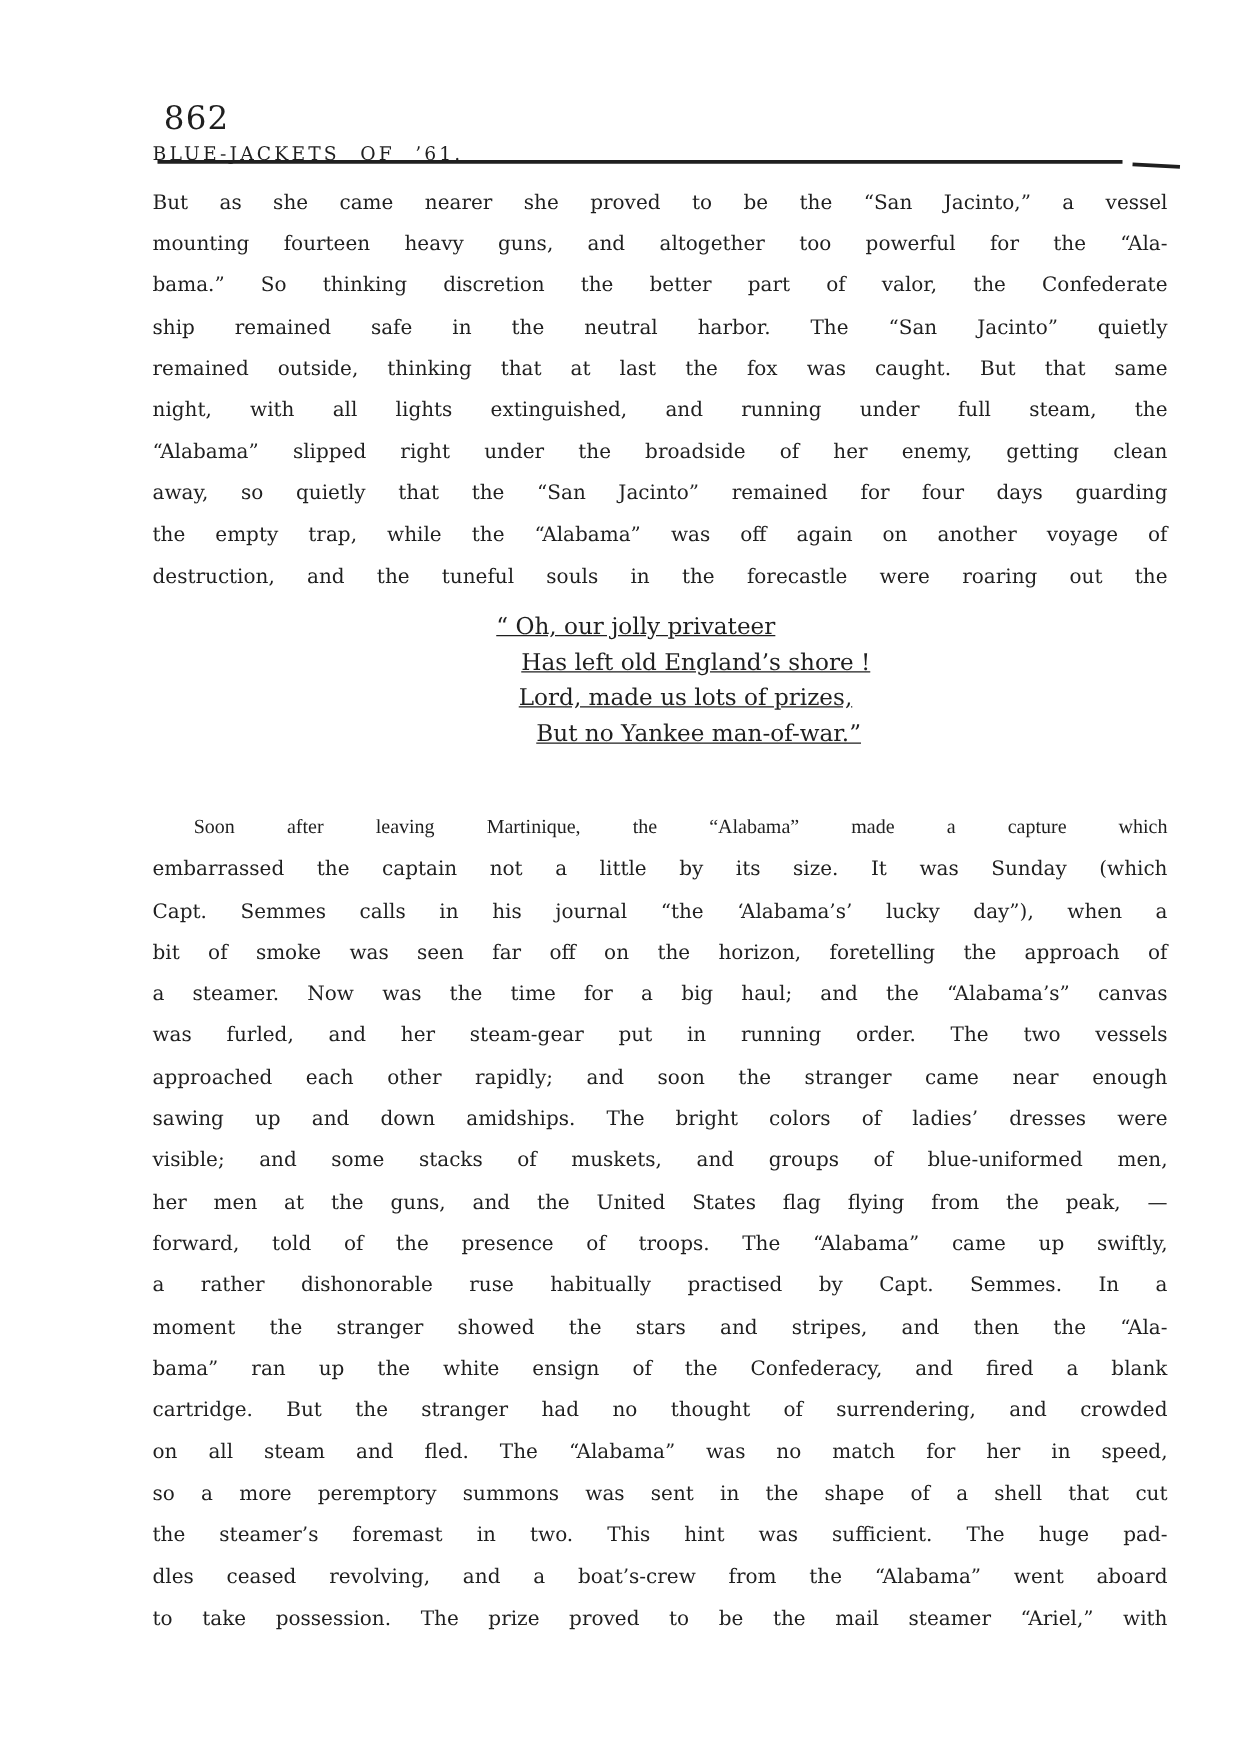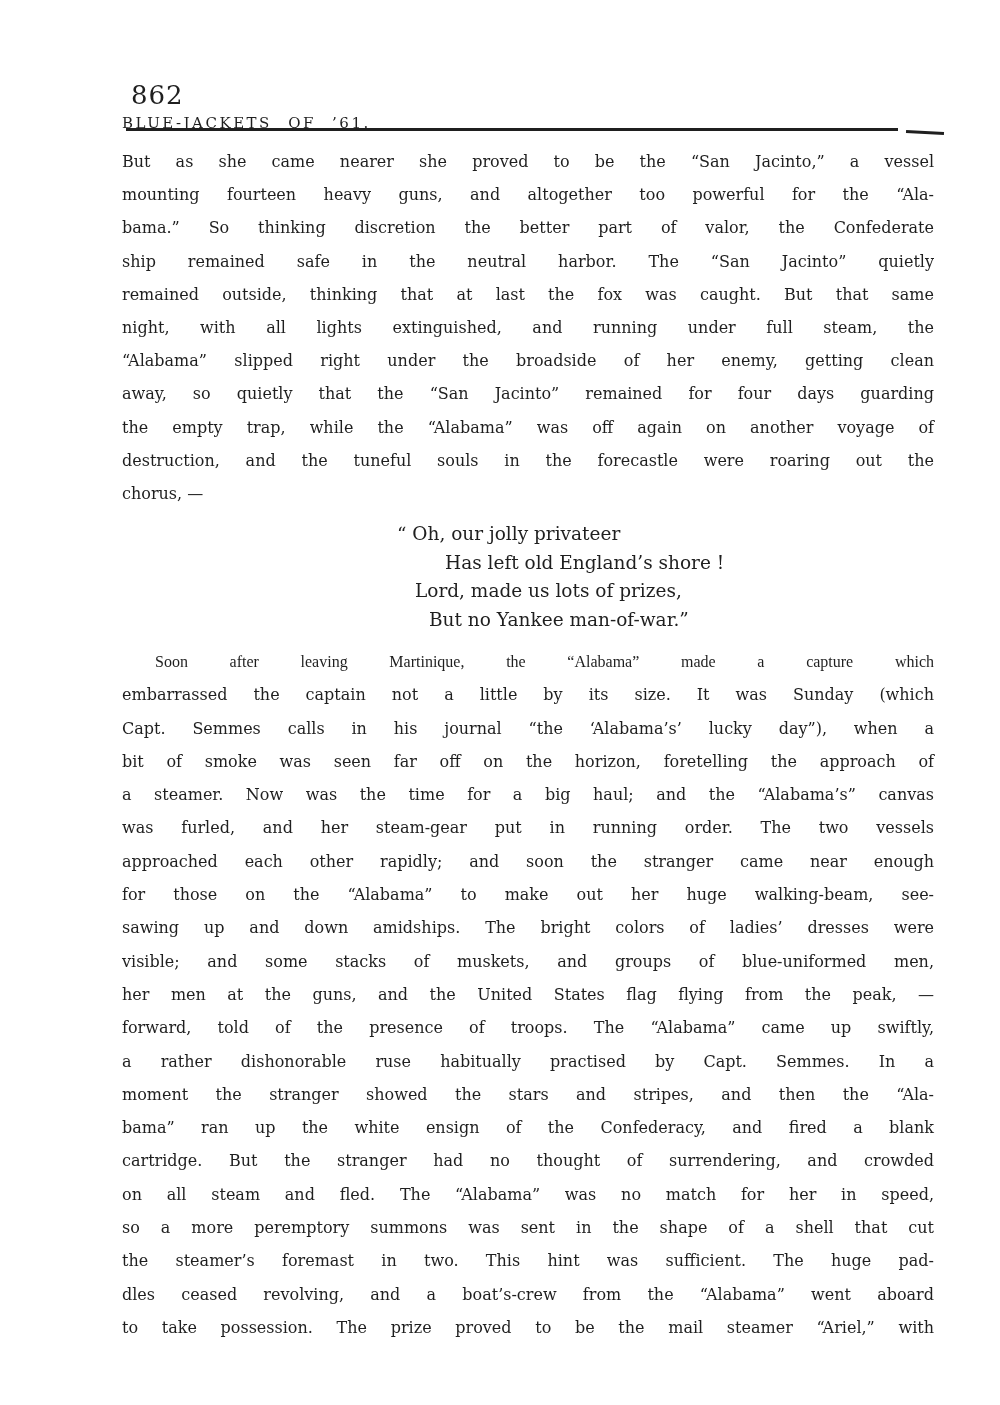--- a/index.html
+++ b/index.html
@@ -60,26 +60,27 @@
     text-align-last: justify;
     text-justify: inter-word;
   }
   .p-last-left .line.last { text-align-last: left; }
   .para1 { top: 145px; line-height: 33.2px; }
   .para2 { top: 645px; }
   .indent-first .line:first-child { text-indent: 33px; font-family: Liberation Serif, serif; }
   .verse {
     position: absolute;
     left: 397px;
-    top: 520px;
+    top: 488px;
     font-size: 18.5px;
     line-height: 28.6px;
     white-space: nowrap;
+    text-decoration: underline;
   }
-  .verse .verse-line:nth-child(2) { margin-left: 48px; }
+  .verse .verse-line:nth-child(2) { margin-left: 20px; }
   .verse .verse-line:nth-child(3) { margin-left: 18px; }
   .verse .verse-line:nth-child(4) { margin-left: 32px; }
 </style>
 </head>
 <body>
 
 <div class="page" style="--ink: #1f1f1f; --paper: #ffffff;">
   <div class="page-number">862</div>
   <div class="running-title">BLUE-JACKETS OF ’61.</div>
   <div class="rule"></div>
@@ -89,39 +90,37 @@
       <div class="line">But as she came nearer she proved to be the “San Jacinto,” a vessel</div>
       <div class="line">mounting fourteen heavy guns, and altogether too powerful for the “Ala-</div>
       <div class="line">bama.” So thinking discretion the better part of valor, the Confederate</div>
       <div class="line">ship remained safe in the neutral harbor. The “San Jacinto” quietly</div>
       <div class="line">remained outside, thinking that at last the fox was caught. But that same</div>
       <div class="line">night, with all lights extinguished, and running under full steam, the</div>
       <div class="line">“Alabama” slipped right under the broadside of her enemy, getting clean</div>
       <div class="line">away, so quietly that the “San Jacinto” remained for four days guarding</div>
       <div class="line">the empty trap, while the “Alabama” was off again on another voyage of</div>
       <div class="line">destruction, and the tuneful souls in the forecastle were roaring out the</div>
-      <div class="line last">chorus, —</div>
     </div>
 
   <div class="verse">
       <div class="verse-line">“ Oh, our jolly privateer</div>
       <div class="verse-line">Has left old England’s shore !</div>
       <div class="verse-line">Lord, made us lots of prizes,</div>
       <div class="verse-line last">But no Yankee man-of-war.”</div>
     </div>
 
   <div class="para para2 indent-first">
       <div class="line">Soon after leaving Martinique, the “Alabama” made a capture which</div>
       <div class="line">embarrassed the captain not a little by its size. It was Sunday (which</div>
       <div class="line">Capt. Semmes calls in his journal “the ‘Alabama’s’ lucky day”), when a</div>
       <div class="line">bit of smoke was seen far off on the horizon, foretelling the approach of</div>
       <div class="line">a steamer. Now was the time for a big haul; and the “Alabama’s” canvas</div>
       <div class="line">was furled, and her steam-gear put in running order. The two vessels</div>
       <div class="line">approached each other rapidly; and soon the stranger came near enough</div>
-      <div class="line">for those on the “Alabama” to make out her huge walking-beam, see-</div>
       <div class="line">sawing up and down amidships. The bright colors of ladies’ dresses were</div>
       <div class="line">visible; and some stacks of muskets, and groups of blue-uniformed men,</div>
       <div class="line">her men at the guns, and the United States flag flying from the peak, —</div>
       <div class="line">forward, told of the presence of troops. The “Alabama” came up swiftly,</div>
       <div class="line">a rather dishonorable ruse habitually practised by Capt. Semmes. In a</div>
       <div class="line">moment the stranger showed the stars and stripes, and then the “Ala-</div>
       <div class="line">bama” ran up the white ensign of the Confederacy, and fired a blank</div>
       <div class="line">cartridge. But the stranger had no thought of surrendering, and crowded</div>
       <div class="line">on all steam and fled. The “Alabama” was no match for her in speed,</div>
       <div class="line">so a more peremptory summons was sent in the shape of a shell that cut</div>

